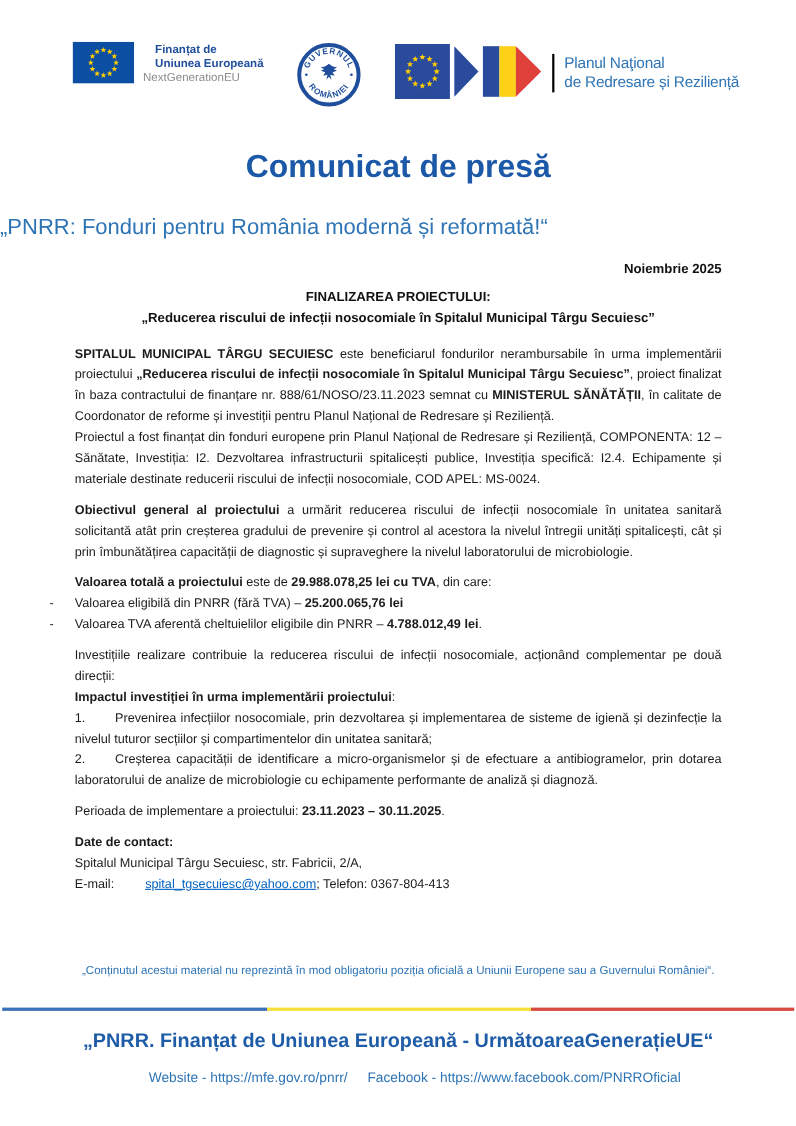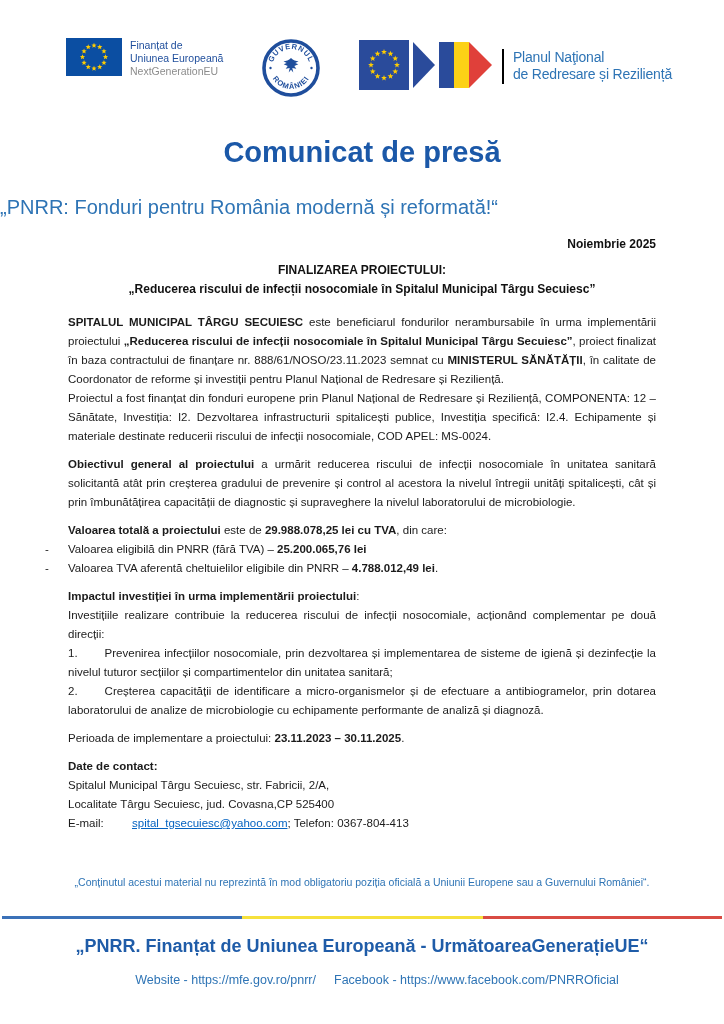--- a/index.html
+++ b/index.html
@@ -5,21 +5,21 @@
   html,body{margin:0;padding:0;background:#ffffff;}
   .page{
     position:relative;width:724px;height:1024px;background:#ffffff;overflow:hidden;
     font-family:"Liberation Sans",sans-serif;color:#1b1b1b;
   }
   
   .header{position:absolute;top:38px;left:66px;right:52px;height:70px;
     display:flex;justify-content:space-between;align-items:flex-start;}
   .eu-logo{display:flex;gap:8px;align-items:flex-start;}
   .eu-logo-text{font-size:10.5px;line-height:13px;padding-top:1px;}
-  .eu-logo-text .l1,.eu-logo-text .l2{font-weight:400;color:#1F4E9C;}
+  .eu-logo-text .l1,.eu-logo-text .l2{font-weight:700;color:#1F4E9C;margin-left:11px;}
   .eu-logo-text .l3{color:#8C8C8C;}
   .gov-seal{margin-top:0px;}
   .pnrr-logo{display:flex;align-items:center;}
   .pnrr-text{border-left:2px solid #000000;padding-left:9px;margin-left:7px;
     font-size:14px;font-weight:400;color:#2E74B5;line-height:17.5px;letter-spacing:-0.2px;}
   
   .title{position:absolute;top:136px;left:0;width:100%;text-align:center;
     font-size:29px;font-weight:700;color:#1B58A8;}
   .subtitle{position:absolute;top:196px;left:0;width:100%;text-align:left;
     font-size:20px;color:#2E74B5;}
@@ -144,30 +144,29 @@
       <div class="para"><span style="font-weight: 700;">Valoarea totală a proiectului</span><span> este de </span><span style="font-weight: 700;">29.988.078,25 lei cu TVA</span><span>, din care:</span></div>
       <div class="dash-row">
         <span class="dash-marker">-</span>
         <span class="dash-text"><span>Valoarea eligibilă din PNRR (fără TVA) – </span><span style="font-weight: 700;">25.200.065,76  lei</span></span>
       </div>
       <div class="dash-row">
         <span class="dash-marker">-</span>
         <span class="dash-text"><span>Valoarea TVA aferentă cheltuielilor eligibile din PNRR – </span><span style="font-weight: 700;">4.788.012,49 lei</span><span>.</span></span>
       </div>
       <div class="gap"></div>
+      <div class="para"><span>Investițiile realizare contribuie la reducerea riscului de infecții nosocomiale, acționând complementar pe două direcții:</span></div>
       <div class="para"><span style="font-weight: 700;">Impactul investiției în urma implementării proiectului</span><span>:</span></div>
-      <div class="para"><span>Investițiile realizare contribuie la reducerea riscului de infecții nosocomiale, acționând complementar pe două direcții:</span></div>
       <div class="para"><span>1.</span><span class="num-tab"></span><span>Prevenirea infecțiilor nosocomiale, prin dezvoltarea și implementarea de sisteme de igienă și dezinfecție la nivelul tuturor secțiilor și compartimentelor din unitatea sanitară;</span></div>
       <div class="para"><span>2.</span><span class="num-tab"></span><span>Creșterea capacității de identificare a micro-organismelor și de efectuare a antibiogramelor, prin dotarea laboratorului de analize de microbiologie cu echipamente performante de analiză și diagnoză.</span></div>
       <div class="gap"></div>
       <div class="para"><span>Perioada de implementare a proiectului: </span><span style="font-weight: 700;">23.11.2023 – 30.11.2025</span><span>.</span></div>
       <div class="gap"></div>
       <div class="para"><span style="font-weight: 700;">Date de contact:</span></div>
       <div class="para"><span>Spitalul Municipal Târgu Secuiesc, str. Fabricii, 2/A,</span></div>
-      <div class="para"><span>Localitate Târgu Secuiesc, jud. Covasna,CP 525400</span></div>
       <div class="para"><span>E-mail: </span><span class="email">spital_tgsecuiesc@yahoo.com</span><span>; Telefon: 0367-804-413</span></div>
     </div>
 
   <div class="disclaimer">„Conținutul acestui material nu reprezintă în mod obligatoriu poziția oficială a Uniunii Europene sau a Guvernului României“.</div>
   <div class="tricolor"></div>
   <div class="slogan">„PNRR. Finanțat de Uniunea Europeană - UrmătoareaGenerațieUE“</div>
   <div class="links">
     <span>Website - https://mfe.gov.ro/pnrr/</span><span class="sep"></span><span>Facebook - https://www.facebook.com/PNRROficial</span>
   </div>
 

